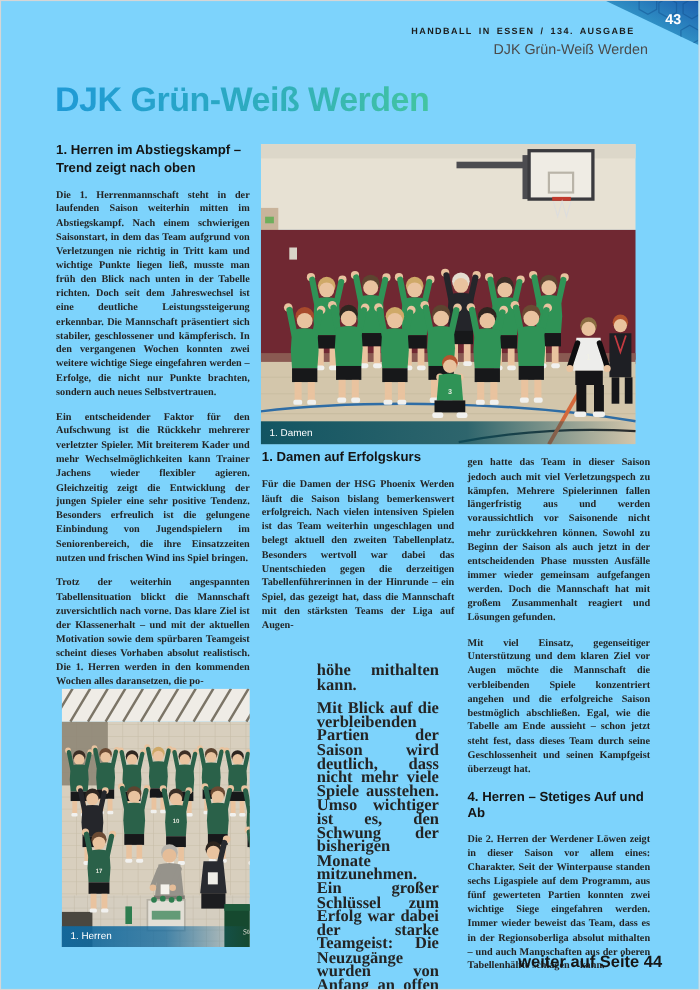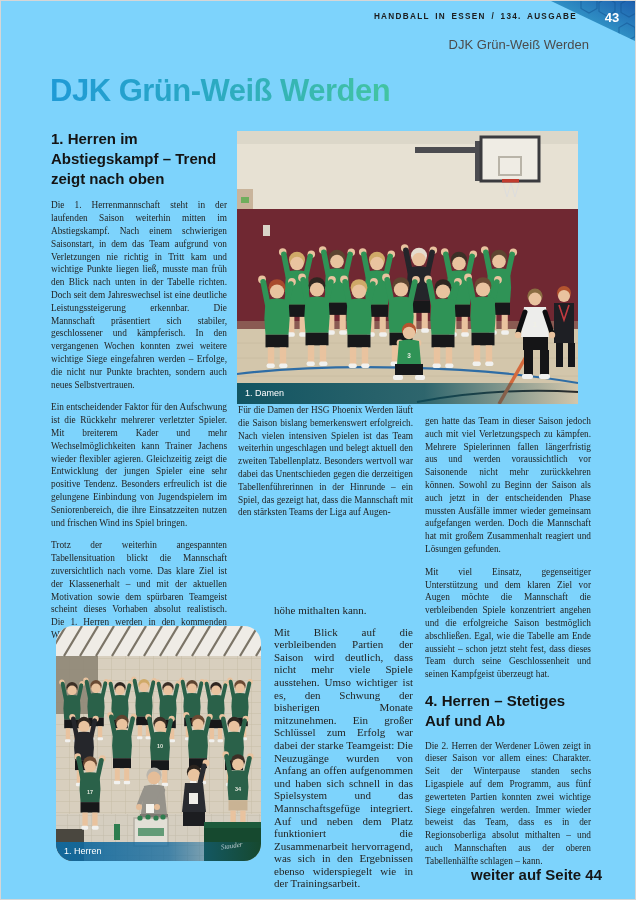--- a/index.html
+++ b/index.html
@@ -3,58 +3,58 @@
 <meta charset="utf-8">
 <style>
   html,body{margin:0;padding:0;background:#ffffff;}
   .page{
     position:relative;width:636px;height:900px;overflow:hidden;
     background:#7dd3fc;box-sizing:border-box;border:1px solid #d6d6d6;
     font-family:"Liberation Sans",sans-serif;
   }
   
   .kicker{
-    position:absolute;top:11px;right:58px;
+    position:absolute;top:23px;right:58px;
     font-size:8.2px;font-weight:bold;letter-spacing:1.3px;word-spacing:2px;
     color:#1c1c1c;white-space:nowrap;
   }
   .clubline{
     position:absolute;top:36px;right:46px;
     font-size:13px;color:#4b4b4b;white-space:nowrap;
   }
   .corner{position:absolute;top:0;right:0;}
   .title{
     position:absolute;left:49px;top:72px;margin:0;
     font-size:31px;font-weight:800;letter-spacing:-0.5px;white-space:nowrap;
     background:linear-gradient(90deg,#1f9ad6 0%,#2aa8c4 45%,#43c4a1 100%);
     -webkit-background-clip:text;background-clip:text;
     -webkit-text-fill-color:transparent;color:transparent;
   }
   
   .col{position:absolute;color:#242424;}
   .col h2{
-    margin:0 0 11px;font-size:15px;line-height:1.32;font-weight:bold;
+    margin:0 0 11px;font-size:12px;line-height:1.32;font-weight:bold;
     color:#141414;font-family:"Liberation Sans",sans-serif;
   }
   .jtext p{
     margin:0 0 10px;font-family:"Liberation Serif",serif;
-    font-size:9.3px;line-height:12.8px;text-align:justify;hyphens:auto;
+    font-size:9.3px;line-height:12.8px;text-align:justify;hyphens:auto;font-weight:bold;
   }
   #col1{left:50px;top:128px;width:176px;}
   #col2{left:237px;top:403px;width:175px;}
   #col2 h2{margin-top:4px;}
   #col2-indent{left:273px;top:603px;width:139px;}
-  #col2-indent p{font-size:11px;line-height:12.6px;margin:0 0 9px;}
+  #col2-indent p{font-size:15px;line-height:12.6px;margin:0 14px 9px;}
   #col3{left:424px;top:414px;width:166px;}
   #col3 h2{margin-top:2px;margin-bottom:9px;}
   
   .photo{position:absolute;margin:0;overflow:hidden;}
   .photo svg{display:block;}
   #photo-damen{left:236px;top:130px;width:341px;height:273px;}
-  #photo-herren{left:55px;top:625px;width:205px;height:235px;border-radius:17px;}
+  #photo-herren{left:55px;top:625px;width:171px;height:235px;}
   .cap{
     position:absolute;left:0;right:0;bottom:0;height:21px;
     color:#ffffff;font-size:9px;line-height:21px;padding-left:8px;
     box-sizing:border-box;
   }
   .cap-teal{background:linear-gradient(90deg,rgba(10,80,95,.96) 0%,rgba(10,80,95,.82) 55%,rgba(10,80,95,0) 100%);}
   .cap-blue{height:19px;line-height:19px;
     background:linear-gradient(90deg,rgba(17,105,158,.96) 0%,rgba(17,105,158,.75) 55%,rgba(17,105,158,0) 100%);}
   
   .footerline{
@@ -197,20 +197,21 @@
         <rect x="156" y="244" width="10" height="5" rx="2" fill="#f1f1ef"></rect>
         <rect x="178" y="244" width="10" height="5" rx="2" fill="#f1f1ef"></rect>
       </g>
     </svg>
     <figcaption class="cap cap-teal">
       <span>1. Damen</span>
     </figcaption>
   </figure>
 
   <div class="col jtext" id="col2">
+    <h2>1. Damen auf Erfolgskurs</h2>
     <p>Für die Damen der HSG Phoenix Werden läuft die Saison bislang bemerkenswert erfolgreich. Nach vielen intensiven Spielen ist das Team weiterhin ungeschlagen und belegt aktuell den zweiten Tabellenplatz. Besonders wertvoll war dabei das Unentschieden gegen die derzeitigen Tabellenführerinnen in der Hinrunde – ein Spiel, das gezeigt hat, dass die Mannschaft mit den stärksten Teams der Liga auf Augen-</p>
   </div>
   <div class="col jtext" id="col2-indent">
     <p>höhe mithalten kann.</p>
     <p>Mit Blick auf die verbleibenden Partien der Saison wird deutlich, dass nicht mehr viele Spiele ausstehen. Umso wichtiger ist es, den Schwung der bisherigen Monate mitzunehmen. Ein großer Schlüssel zum Erfolg war dabei der starke Teamgeist: Die Neuzugänge wurden von Anfang an offen aufgenommen und haben sich schnell in das Spielsystem und das Mannschaftsgefüge integriert. Auf und neben dem Platz funktioniert die Zusammenarbeit hervorragend, was sich in den Ergebnissen ebenso widerspiegelt wie in der Trainingsarbeit.</p>
     <p>Trotz aller positive Entwicklun-</p>
   </div>
 
   <div class="col jtext" id="col3">
     <p>gen hatte das Team in dieser Saison jedoch auch mit viel Verletzungspech zu kämpfen. Mehrere Spielerinnen fallen längerfristig aus und werden voraussichtlich vor Saisonende nicht mehr zurückkehren können. Sowohl zu Beginn der Saison als auch jetzt in der entscheidenden Phase mussten Ausfälle immer wieder gemeinsam aufgefangen werden. Doch die Mannschaft hat mit großem Zusammenhalt reagiert und Lösungen gefunden.</p>

